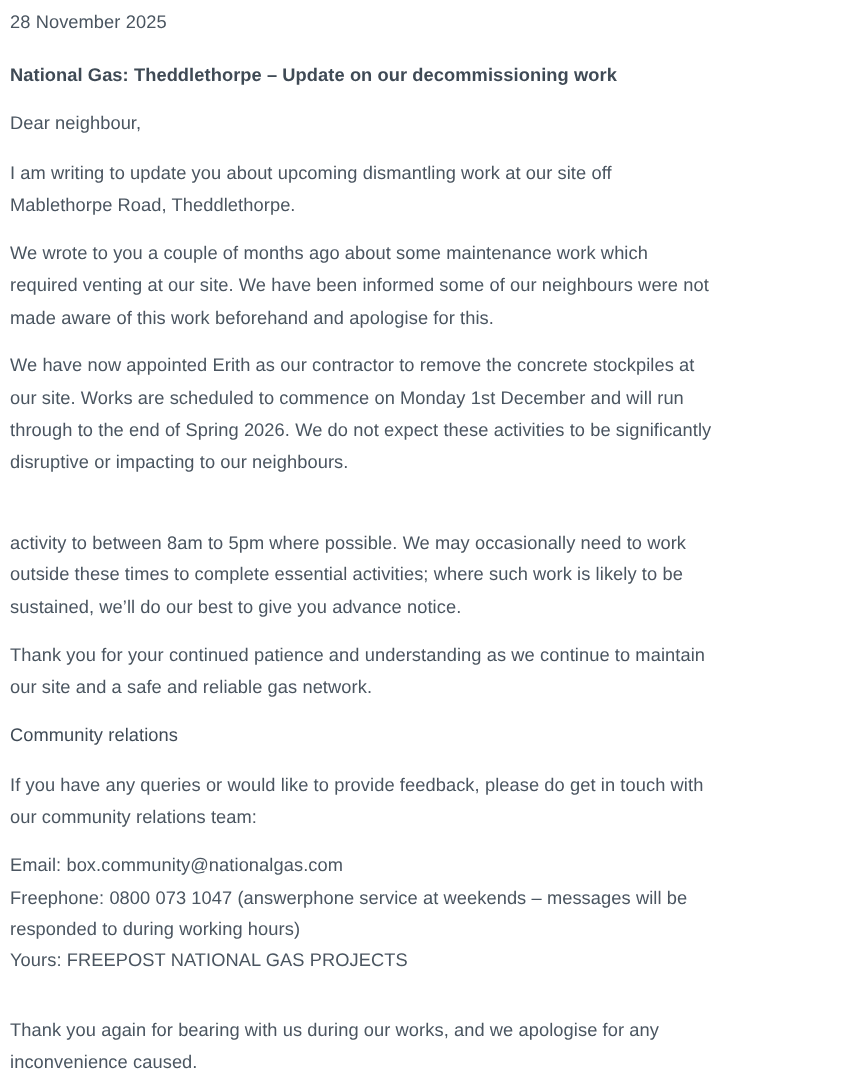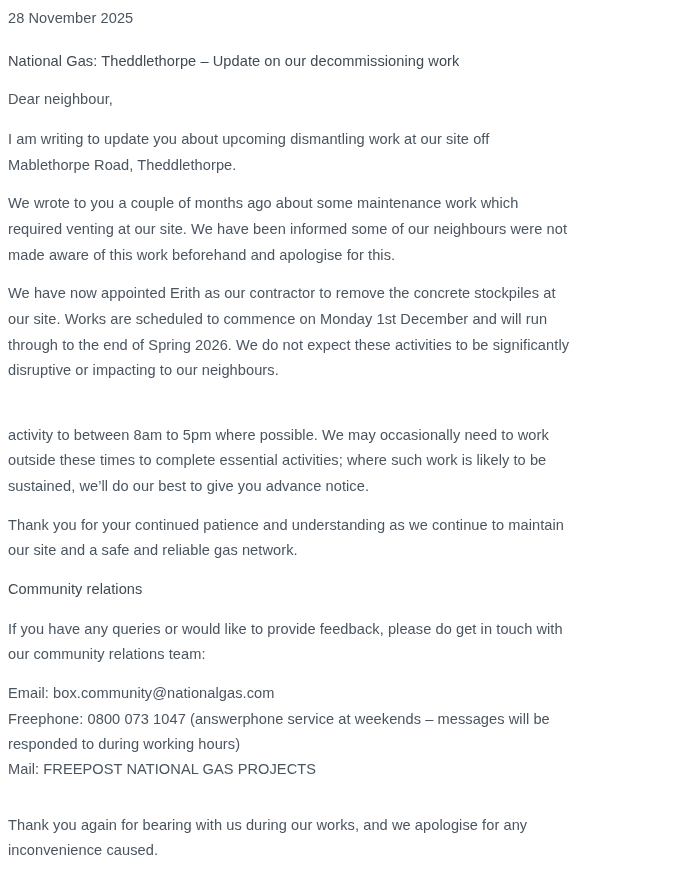--- a/index.html
+++ b/index.html
@@ -25,21 +25,21 @@
     font-size: 14.6px;
     line-height: 1.76;
     margin: 0 0 13px 0;
     color: #4a5560;
     letter-spacing: 0.005em;
   }
   .p.date {
     margin-bottom: 17px;
   }
   .p.title {
-    font-weight: normal;
+    font-weight: bold;
     color: #3f4a55;
   }
   .p.subhead {
     font-weight: normal;
     color: #3f4a55;
     margin-bottom: 14px;
   }
   .p.contact {
     margin-bottom: 30px;
     line-height: 1.74;
@@ -74,20 +74,20 @@
 
   <p class="p">Thank you for your continued patience and understanding as we continue to maintain our site and a safe and reliable gas network.</p>
 
   <p class="p subhead">Community relations</p>
 
   <p class="p">If you have any queries or would like to provide feedback, please do get in touch with our community relations team:</p>
 
   <p class="p contact">
     <span>Email: box.community@nationalgas.com</span><br>
     <span>Freephone: 0800 073 1047 (answerphone service at weekends – messages will be responded to during working hours)</span><br>
-    <span>Mail: FREEPOST NATIONAL GAS PROJECTS</span>
+    <span>Yours: FREEPOST NATIONAL GAS PROJECTS</span>
   </p>
 
   <p class="p">Thank you again for bearing with us during our works, and we apologise for any inconvenience caused.</p>
 
   <p class="p salutation-close">Erith faithfully,</p>
 
 </div>
 
 </body></html>

